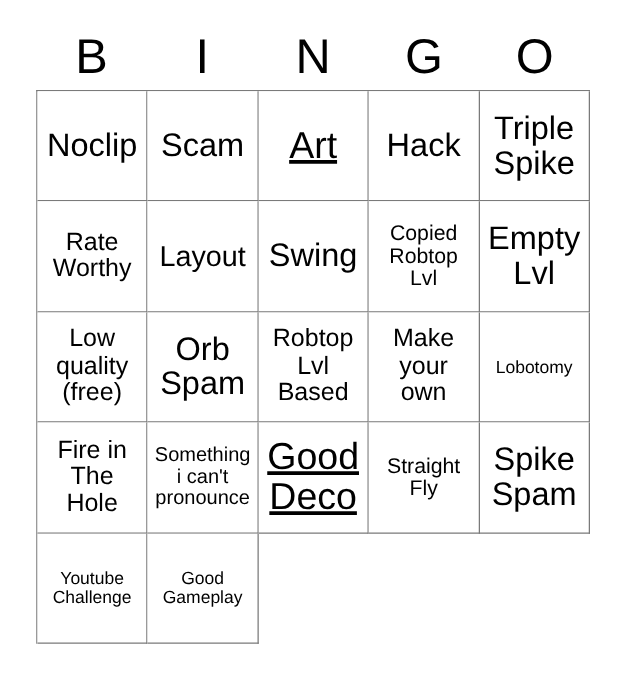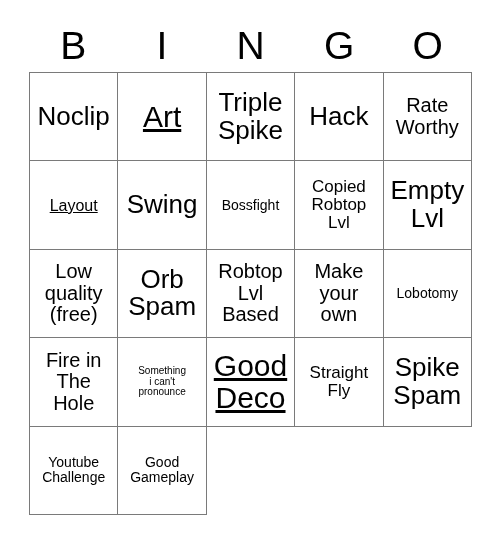--- a/index.html
+++ b/index.html
@@ -71,67 +71,67 @@
     display: block;
     width: 100%;
     line-height: 1.07;
     font-weight: 400;
     white-space: pre-line;
     word-break: break-word;
   }
   
   .fs-xxl .cell-text { font-size: 30px; text-decoration: underline; }
   .fs-xl  .cell-text { font-size: 26px; }
-  .fs-lg  .cell-text { font-size: 16px; text-decoration: underline; }
+  .fs-lg  .cell-text { font-size: 23px; }
   .fs-md  .cell-text { font-size: 20px; }
   .fs-sm  .cell-text { font-size: 17px; }
   .fs-xs  .cell-text { font-size: 14px; }
-  .fs-xxs .cell-text { font-size: 10px; }
+  .fs-xxs .cell-text { font-size: 16px; }
 </style>
 </head>
 <body>
 
 <div id="bingo-card">
 
   <div id="header-row">
     <div class="header-letter">B</div>
     <div class="header-letter">I</div>
     <div class="header-letter">N</div>
     <div class="header-letter">G</div>
     <div class="header-letter">O</div>
   </div>
 
   <div id="grid">
 
     <div class="cell fs-xl">
         <span class="cell-text">Noclip</span>
       </div>
+    <div class="cell fs-xl">
+        <span class="cell-text">Scam</span>
+      </div>
     <div class="cell fs-xxl">
         <span class="cell-text">Art</span>
       </div>
     <div class="cell fs-xl">
-        <span class="cell-text">Triple
-Spike</span>
+        <span class="cell-text">Hack</span>
       </div>
 
     <div class="cell fs-xl">
-        <span class="cell-text">Hack</span>
+        <span class="cell-text">Triple
+Spike</span>
       </div>
     <div class="cell fs-md">
         <span class="cell-text">Rate
 Worthy</span>
       </div>
     <div class="cell fs-lg">
         <span class="cell-text">Layout</span>
       </div>
     <div class="cell fs-xl">
         <span class="cell-text">Swing</span>
-      </div>
-    <div class="cell fs-xs">
-        <span class="cell-text">Bossfight</span>
       </div>
 
     <div class="cell fs-sm">
         <span class="cell-text">Copied
 Robtop
 Lvl</span>
       </div>
     <div class="cell fs-xl">
         <span class="cell-text">Empty
 Lvl</span>

